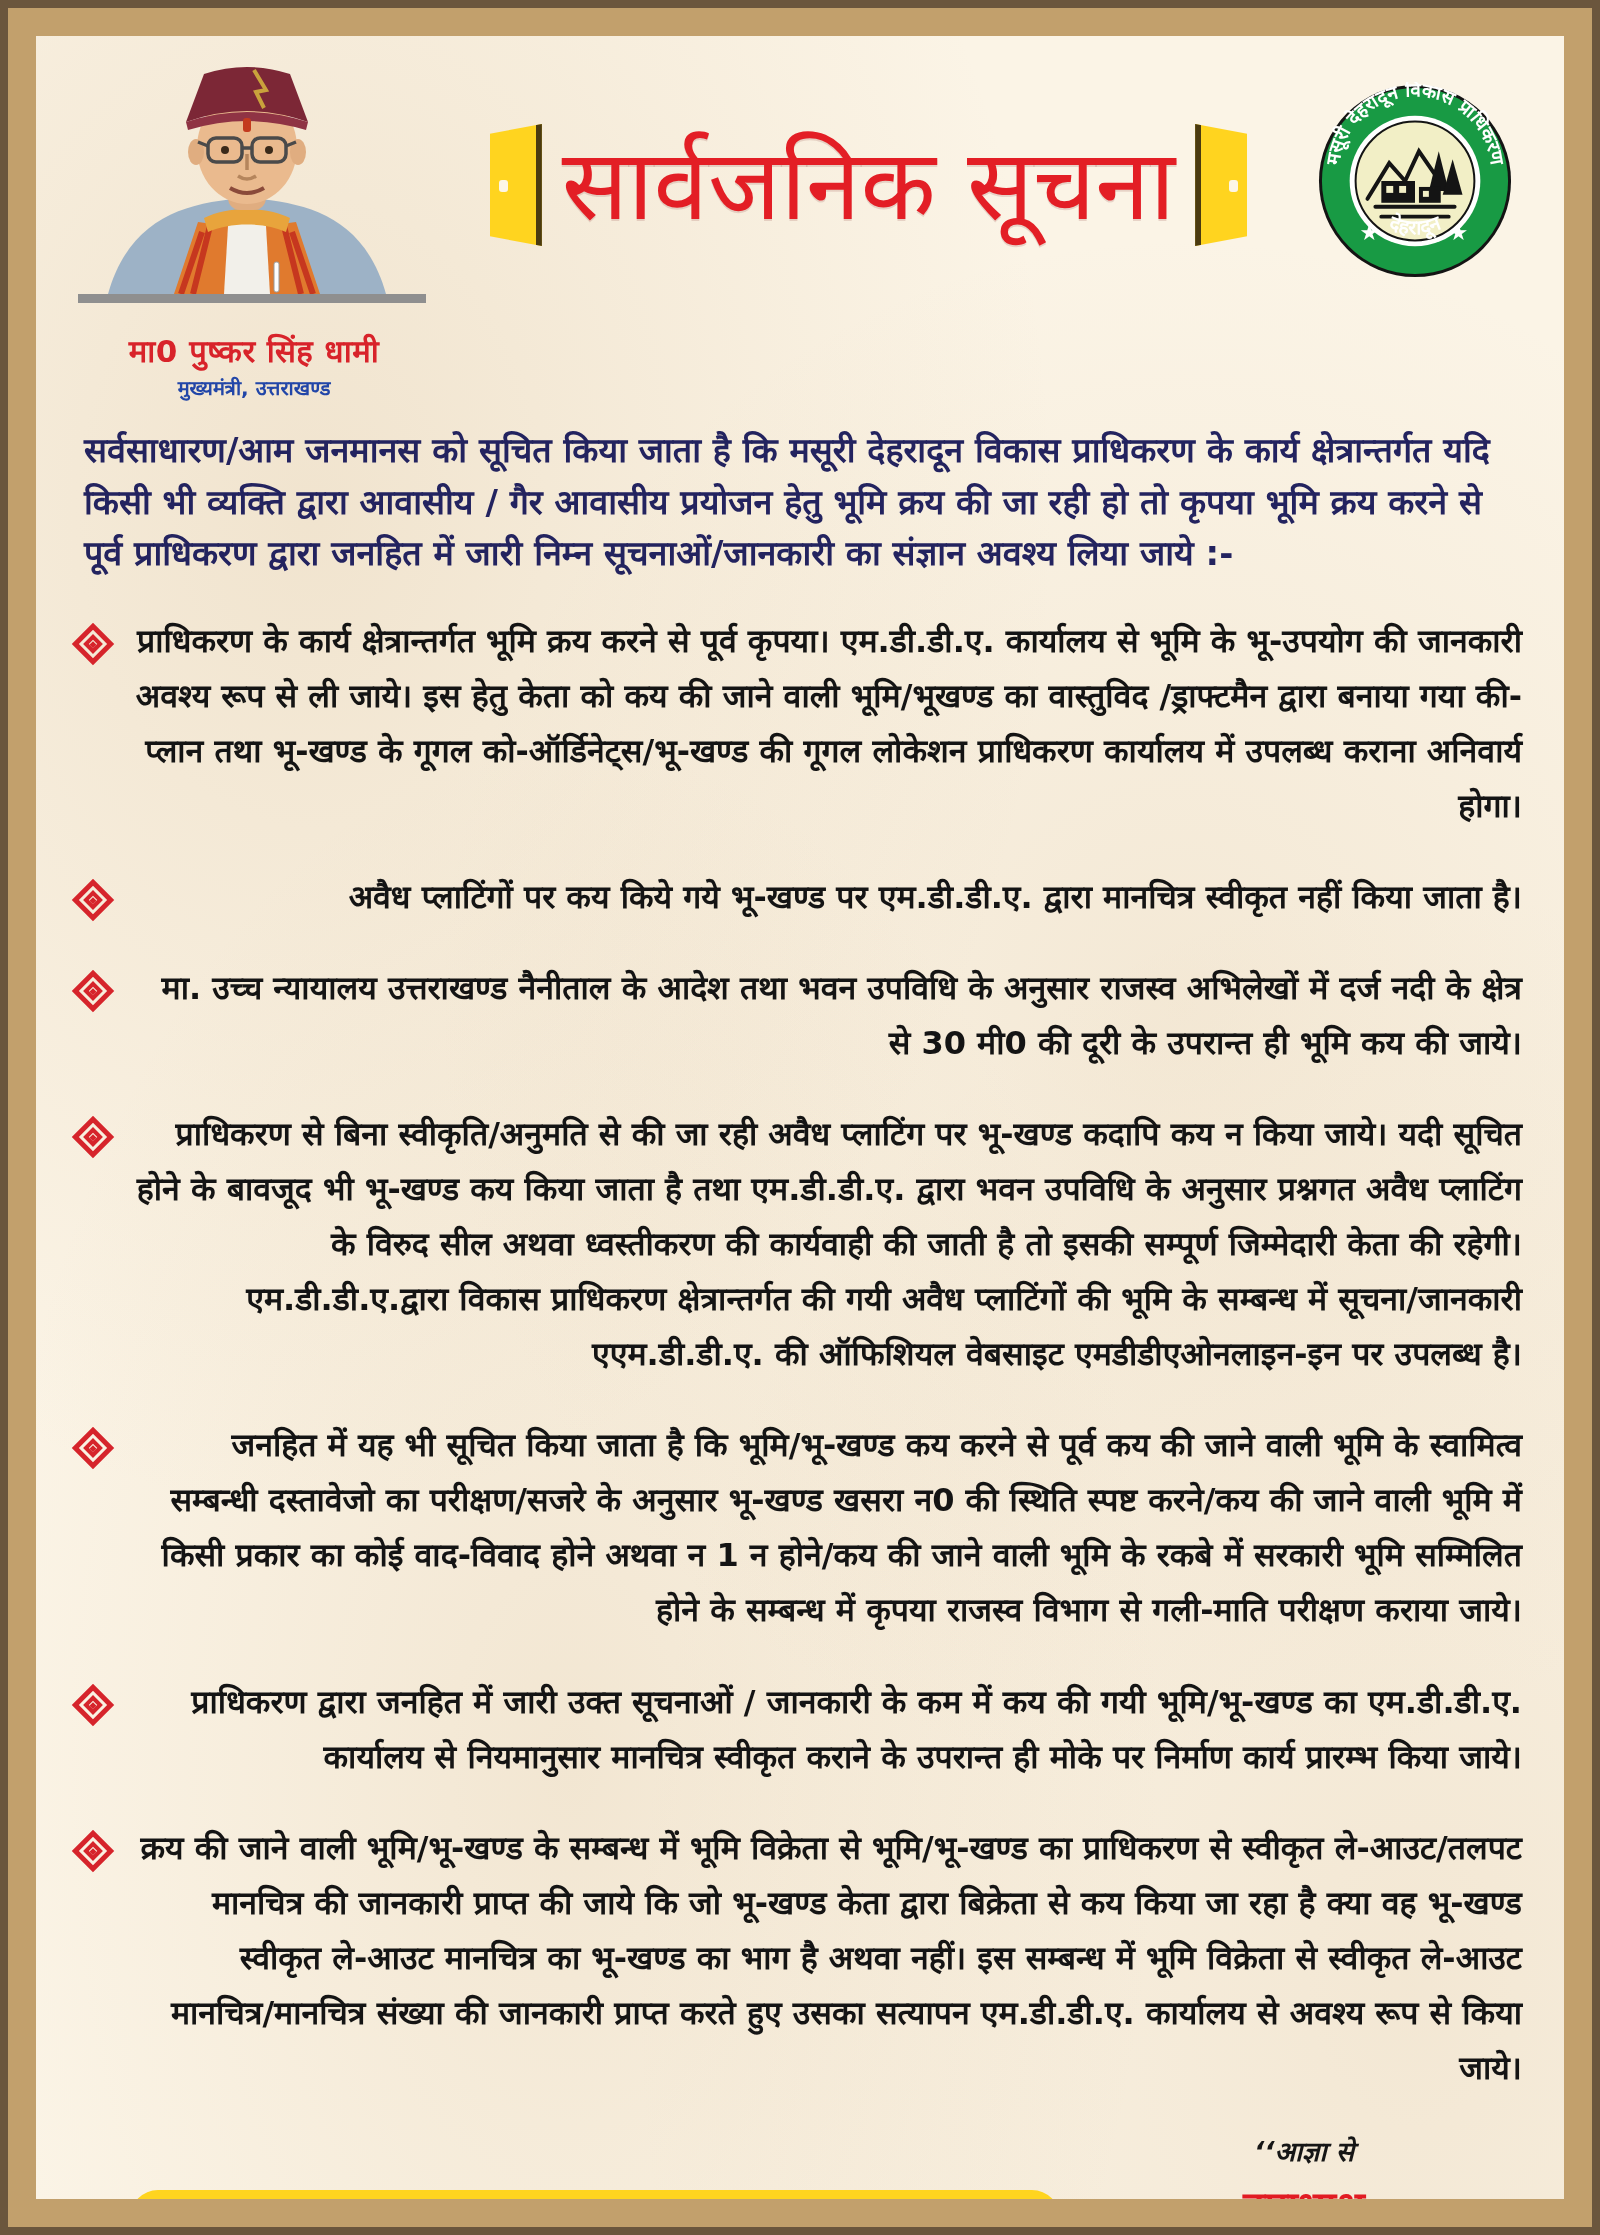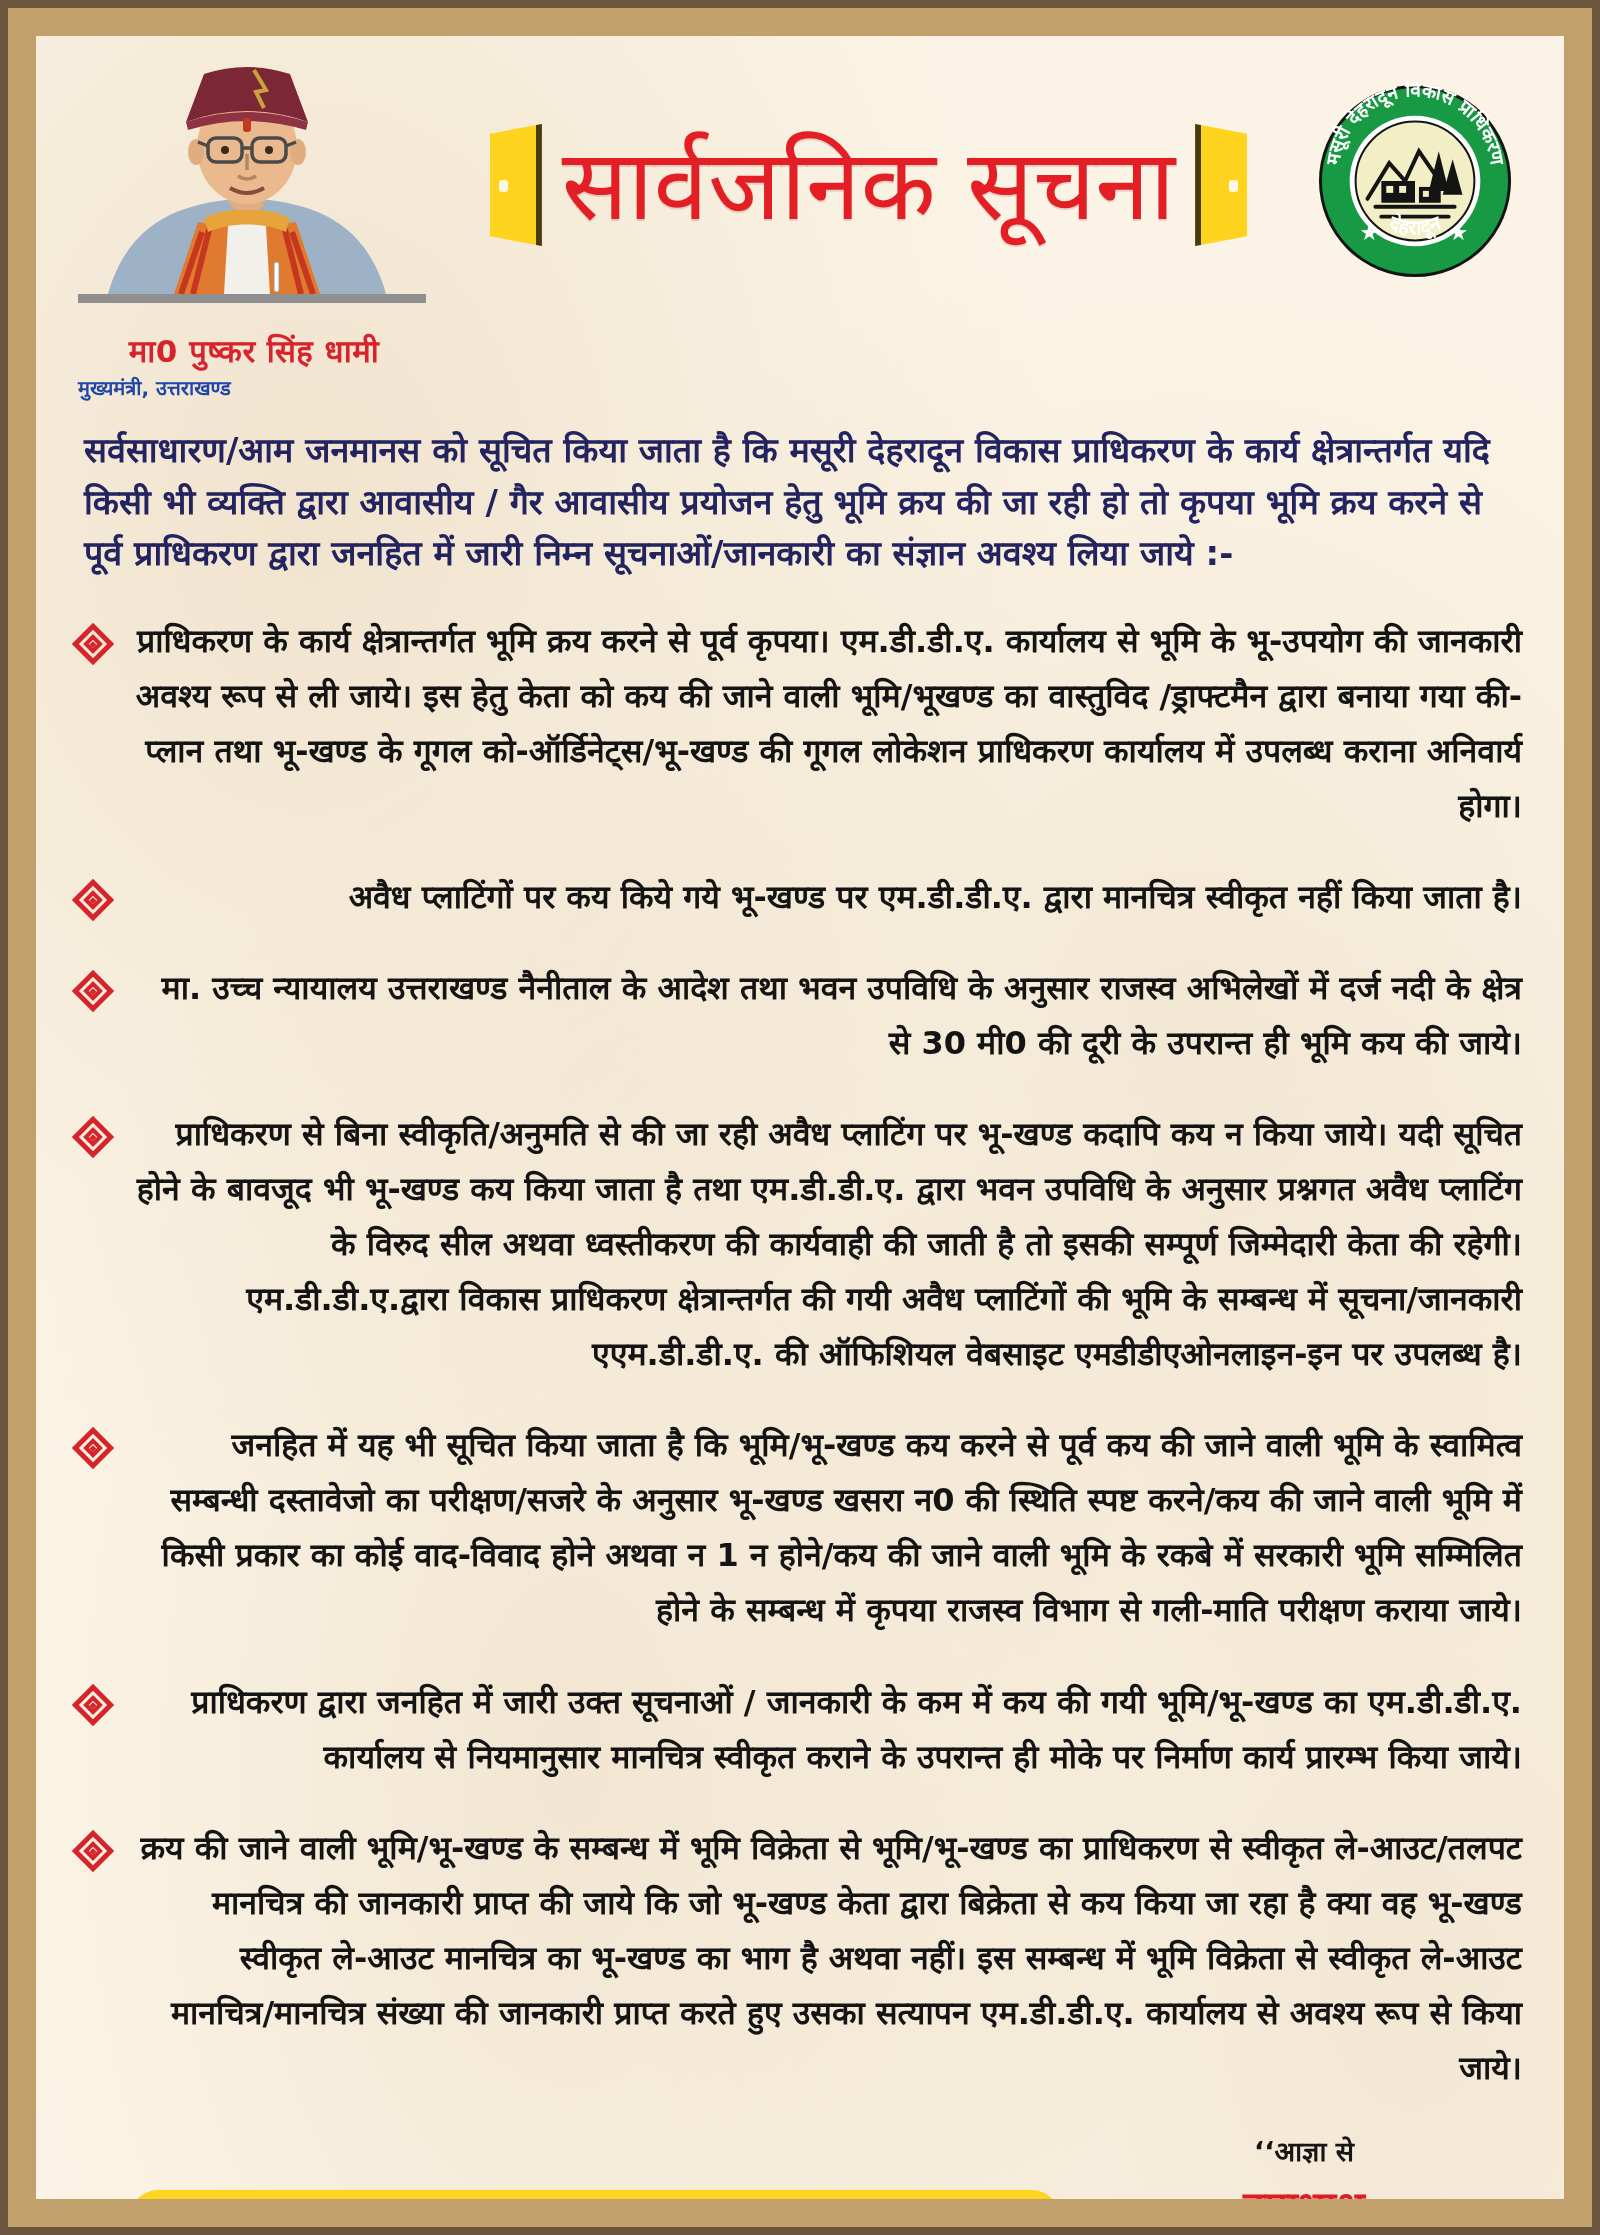--- a/index.html
+++ b/index.html
@@ -19,21 +19,21 @@
   }
 
   
   .header-row { display:flex; align-items:flex-start; }
 
   .photo-block { width:352px; flex:0 0 auto; }
   .photo-frame { width:338px; height:238px; overflow:hidden; position:relative; }
   .photo-frame svg { display:block; }
   .photo-bar { width:348px; height:9px; background:#8f8f8f; }
   .official-name { color:#d8232a; font-weight:bold; font-size:31px; text-align:center; margin-top:26px; letter-spacing:.5px; }
-  .official-role { color:#2246a8; font-weight:bold; font-size:20px; margin-top:3px; }
+  .official-role { color:#2246a8; font-weight:bold; font-size:20px; text-align:center; margin-top:3px; }
 
   .title-block { flex:1; display:flex; align-items:center; justify-content:center; gap:20px; margin-top:68px; }
   .door { width:52px; height:122px; position:relative; flex:0 0 auto; }
   .door-left  { background:#ffd41f; clip-path:polygon(0 8%, 100% 0, 100% 100%, 0 92%); }
   .door-right { background:#ffd41f; clip-path:polygon(0 0, 100% 8%, 100% 92%, 0 100%); }
   .door-left::after  { content:""; position:absolute; right:0; top:0; bottom:0; width:6px; background:#4a3a10; }
   .door-right::after { content:""; position:absolute; left:0;  top:0; bottom:0; width:6px; background:#4a3a10; }
   .door-left::before  { content:""; position:absolute; left:9px;  top:56px; width:9px; height:12px; background:#fdf6e6; border-radius:3px; }
   .door-right::before { content:""; position:absolute; right:9px; top:56px; width:9px; height:12px; background:#fdf6e6; border-radius:3px; }
   .title-text { color:#e31e25; font-size:98px; font-weight:400; line-height:1; white-space:nowrap; text-shadow:0 2px 0 rgba(120,30,30,.15); }
@@ -59,21 +59,21 @@
   .diamond-core { width:5px; height:5px; background:#d6242b; }
 
   
   .bottom-row { display:flex; align-items:flex-start; margin-top:4px; }
   .banner {
     flex:0 0 auto; width:930px; margin:58px 26px 0 52px; box-sizing:border-box;
     background:#ffd41f; border-radius:28px; padding:18px 30px;
     text-align:center; color:#232864; font-weight:800; font-size:42px;
   }
   .signature { flex:1; text-align:center; margin-top:0; }
-  .sig-order { font-size:27px; font-weight:bold; color:#161616; }
+  .sig-order { font-size:27px; font-weight:bold; color:#161616;font-style:italic; }
   .sig-title { font-size:40px; font-weight:800; color:#e11b22; margin-top:8px;text-decoration:underline; }
 </style>
 </head>
 <body>
 
 <div class="frame-outer">
  <div class="frame-tan">
   <div class="paper">
 
     <div class="header-row">

